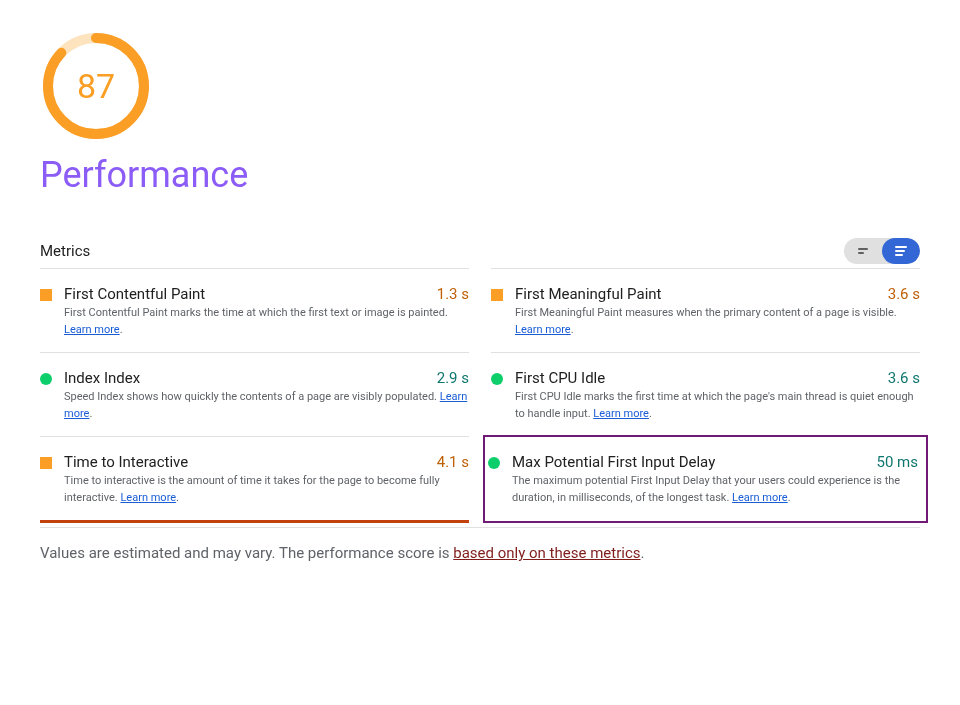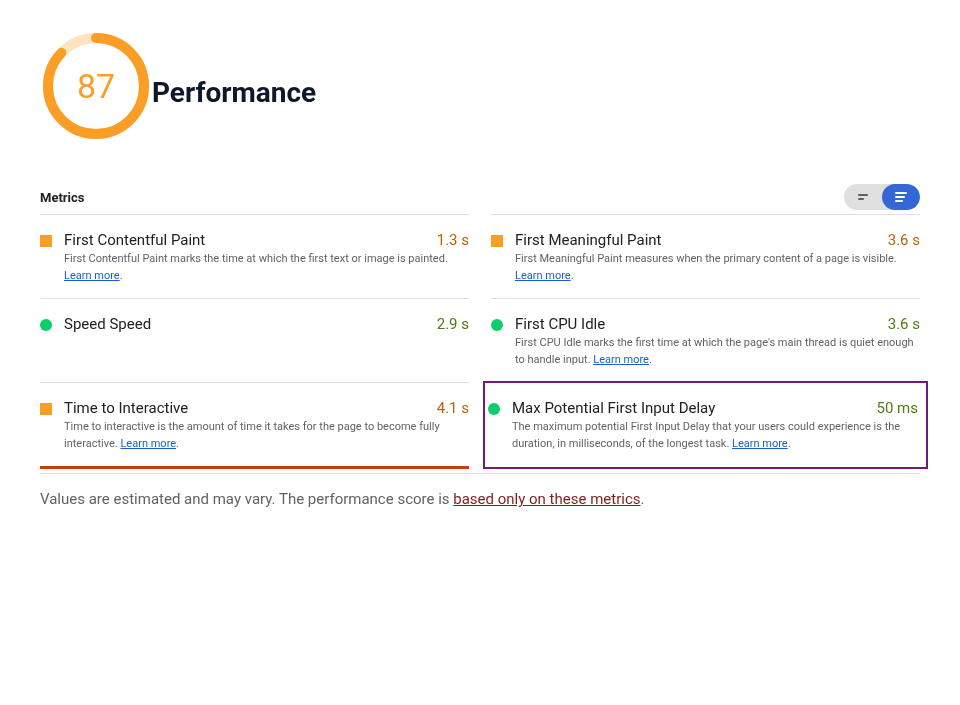--- a/index.html
+++ b/index.html
@@ -5,55 +5,55 @@
     * { box-sizing: border-box; margin: 0; padding: 0; }
     body {
       font-family: -apple-system, BlinkMacSystemFont, "Segoe UI", Roboto, Arial, sans-serif;
       background: #fff;
       color: #212121;
       width: 960px;
       padding: 30px 40px;
     }
     .gauge-wrap {
       display: flex;
-      flex-direction: row;
-      align-items: center;
-      margin-bottom: 30px;
+      flex-direction: column;
+      align-items: flex-start;
+      margin-bottom: 42px;
     }
     .gauge {
       width: 112px;
       height: 112px;
       position: relative;
       margin-bottom: 12px;
     }
     .gauge svg { transform: rotate(-90deg); }
     .gauge-score {
       position: absolute;
       inset: 0;
       display: flex;
       align-items: center;
       justify-content: center;
       font-size: 34px;
       font-weight: 400;
       color: #fa9e25;
     }
     .gauge-title {
-      font-size: 28px;
-      font-weight: 700;
-      color: #0f172a;
+      font-size: 36px;
+      font-weight: 400;
+      color: #8b5cf6;
     }
     .metrics-header {
       display: flex;
       align-items: center;
       justify-content: space-between;
       margin-bottom: 4px;
     }
     .metrics-title {
-      font-size: 13px;
-      font-weight: 700;
+      font-size: 15px;
+      font-weight: 400;
       color: #212121;
     }
     .view-toggle {
       display: flex;
       background: #e0e0e0;
       border-radius: 20px;
       overflow: hidden;
     }
     .view-toggle .btn {
       width: 38px;
@@ -115,21 +115,21 @@
     .metric-title {
       font-size: 15px;
       color: #212121;
       font-weight: 400;
     }
     .metric-value {
       font-size: 15px;
       white-space: nowrap;
     }
     .metric-value.avg { color: #bf5f06; }
-    .metric-value.good { color: #4d7c0f; }
+    .metric-value.good { color: #0f766e; }
     .metric-desc {
       font-size: 11px;
       color: #5f6368;
       line-height: 1.5;
       margin-top: 2px;
     }
     a.learn {
       color: #1a5dd6;
       text-decoration: underline;
       cursor: pointer;
@@ -198,23 +198,24 @@
           <span class="metric-title">First Meaningful Paint</span>
           <span class="metric-value avg">3.6 s</span>
         </div>
         <div class="metric-desc"><span>First Meaningful Paint measures when the primary content of a page is visible. </span><a href="#" class="learn">Learn more</a>.</div>
       </div>
     </div>
     <div class="metric">
       <div class="bullet circle"></div>
       <div class="metric-body">
         <div class="metric-title-row">
-          <span class="metric-title">Speed Speed</span>
+          <span class="metric-title">Index Index</span>
           <span class="metric-value good">2.9 s</span>
         </div>
+        <div class="metric-desc"><span>Speed Index shows how quickly the contents of a page are visibly populated. </span><a href="#" class="learn">Learn more</a>.</div>
       </div>
     </div>
     <div class="metric">
       <div class="bullet circle"></div>
       <div class="metric-body">
         <div class="metric-title-row">
           <span class="metric-title">First CPU Idle</span>
           <span class="metric-value good">3.6 s</span>
         </div>
         <div class="metric-desc"><span>First CPU Idle marks the first time at which the page's main thread is quiet enough to handle input. </span><a href="#" class="learn">Learn more</a>.</div>

